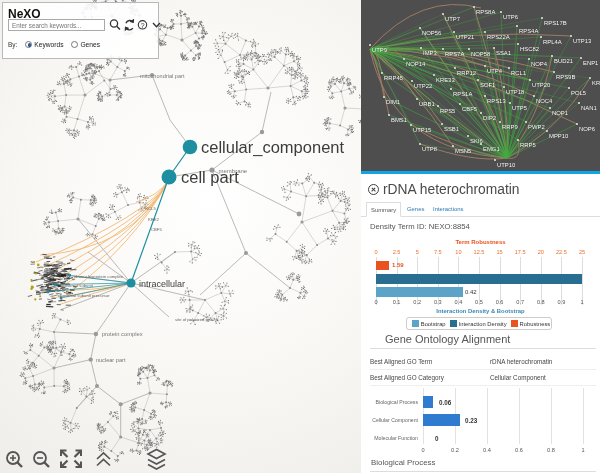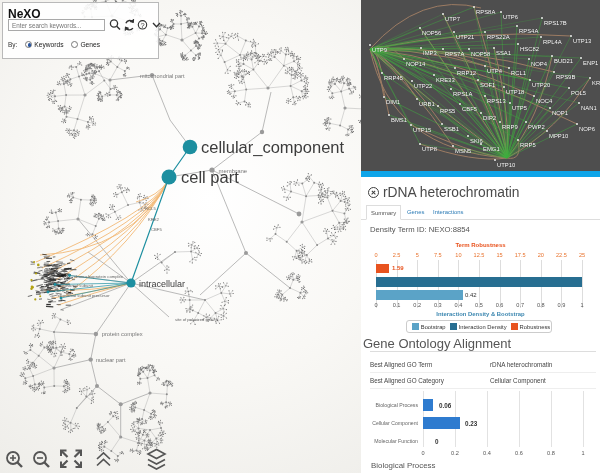--- a/index.html
+++ b/index.html
@@ -6,21 +6,21 @@
 #treebg{position:absolute;left:0;top:0;width:362px;height:473px;
   background:radial-gradient(circle at 58% 42%, #ffffff 0%, #f9f8f5 50%, #eeede9 100%);}
 #search{position:absolute;left:2px;top:2px;width:157px;height:57px;background:rgba(255,255,255,.88);
   border:1px solid #b9b9b9;z-index:5}
 #search .ttl{font-weight:bold;font-size:12px;color:#111;margin:4px 0 0 5px}
 #search input{position:absolute;left:5px;top:16px;width:97px;height:12px;border:1px solid #a9a9a9;
   font-size:6.3px;color:#888;padding-left:3px;font-family:inherit}
 .radrow{position:absolute;left:5px;top:38px;font-size:6.5px;color:#333}
 .rad{display:inline-block;width:7px;height:7px;border:1px solid #777;border-radius:50%;vertical-align:-1px;margin:0 2px 0 6px;position:relative}
 .rad.on:after{content:"";position:absolute;left:1.3px;top:1.3px;width:3.4px;height:3.4px;border-radius:50%;background:#27539b}
-#rpanel{position:absolute;left:361px;top:171px;width:239px;height:302px;background:#fff;border-top:6px solid #0ea5e9}
+#rpanel{position:absolute;left:361px;top:171px;width:239px;height:302px;background:#fff;border-top:3px solid #0ea5e9}
 .hdr{position:absolute;left:7px;top:6px}
 .xic{display:inline-block;width:11px;height:11px;border:1.4px solid #3f3f3f;border-radius:50%;position:relative;vertical-align:-1px}
 .xic:before,.xic:after{content:"";position:absolute;left:1.6px;top:3.8px;width:5px;height:1.4px;background:#3f3f3f}
 .xic:before{transform:rotate(45deg)}.xic:after{transform:rotate(-45deg)}
 .httl{font-size:13.8px;color:#4a4a4a;margin-left:4px}
 .tabs{position:absolute;left:0;top:28px;width:239px;height:15px;border-bottom:1px solid #ddd;font-size:5.9px}
 .tab1{position:absolute;left:5px;top:0;height:15px;line-height:15px;padding:0 4px;border:1px solid #ddd;border-bottom:1px solid #fff;background:#fff;color:#555}
 .tabo{position:absolute;top:0;height:15px;line-height:15px;color:#2a7ab5}
 .uid{position:absolute;left:9px;top:48px;font-size:7.7px;color:#555}
 .chart{position:absolute;left:0;top:62px;width:239px;height:115px}
@@ -31,21 +31,21 @@
 .b1{top:24.5px;width:13.2px;background:#e8531f}
 .b2{top:37.9px;width:206px;background:#276e91}
 .b3{top:51.1px;width:86.5px;background:#5ba3c7}
 .bl1{position:absolute;left:31px;top:26px;font-size:6px;font-weight:bold;color:#e8521d}
 .bl3{position:absolute;left:104px;top:53px;font-size:6px;color:#333}
 .bx{position:absolute;top:63px;font-size:5.6px;color:#555;transform:translateX(-50%)}
 .cbt{position:absolute;left:0;top:71.5px;width:239px;text-align:center;font-size:5.9px;font-weight:bold;color:#3c87b0}
 .leg{position:absolute;left:45px;top:80.5px;width:146px;height:13px;border:1px solid #ccc;border-radius:3px;
   font-size:5.8px;color:#333;line-height:13px;text-align:center;white-space:nowrap}
 .sq{display:inline-block;width:7px;height:7px;vertical-align:-1px;margin:0 2px 0 4px}
-.goh{position:absolute;left:2px;top:159px;font-size:13px;color:#555}
+.goh{position:absolute;left:24px;top:159px;font-size:11px;color:#555}
 .gohr{position:absolute;left:9px;top:174px;width:226px;border-top:1px solid #ddd}
 .trow{position:absolute;left:9px;width:226px;font-size:6.3px;color:#444}
 .tr1{top:180px;height:16px;line-height:16px;border-bottom:1px solid #eee}
 .tr2{top:196px;height:16px;line-height:16px;border-bottom:1px solid #eee}
 .tc2{position:absolute;left:120px}
 .gochart{position:absolute;left:0;top:212px;width:239px;height:72px}
 .ggl{position:absolute;top:2px;height:56px;width:1px;background:#e2e2e2}
 .gylab{position:absolute;left:0;width:57px;text-align:right;font-size:5.2px;color:#666;white-space:nowrap}
 .gbar{position:absolute;left:62px;background:#2e7bcf;height:12px}
 .gval{position:absolute;font-size:6.3px;font-weight:bold;color:#333}

